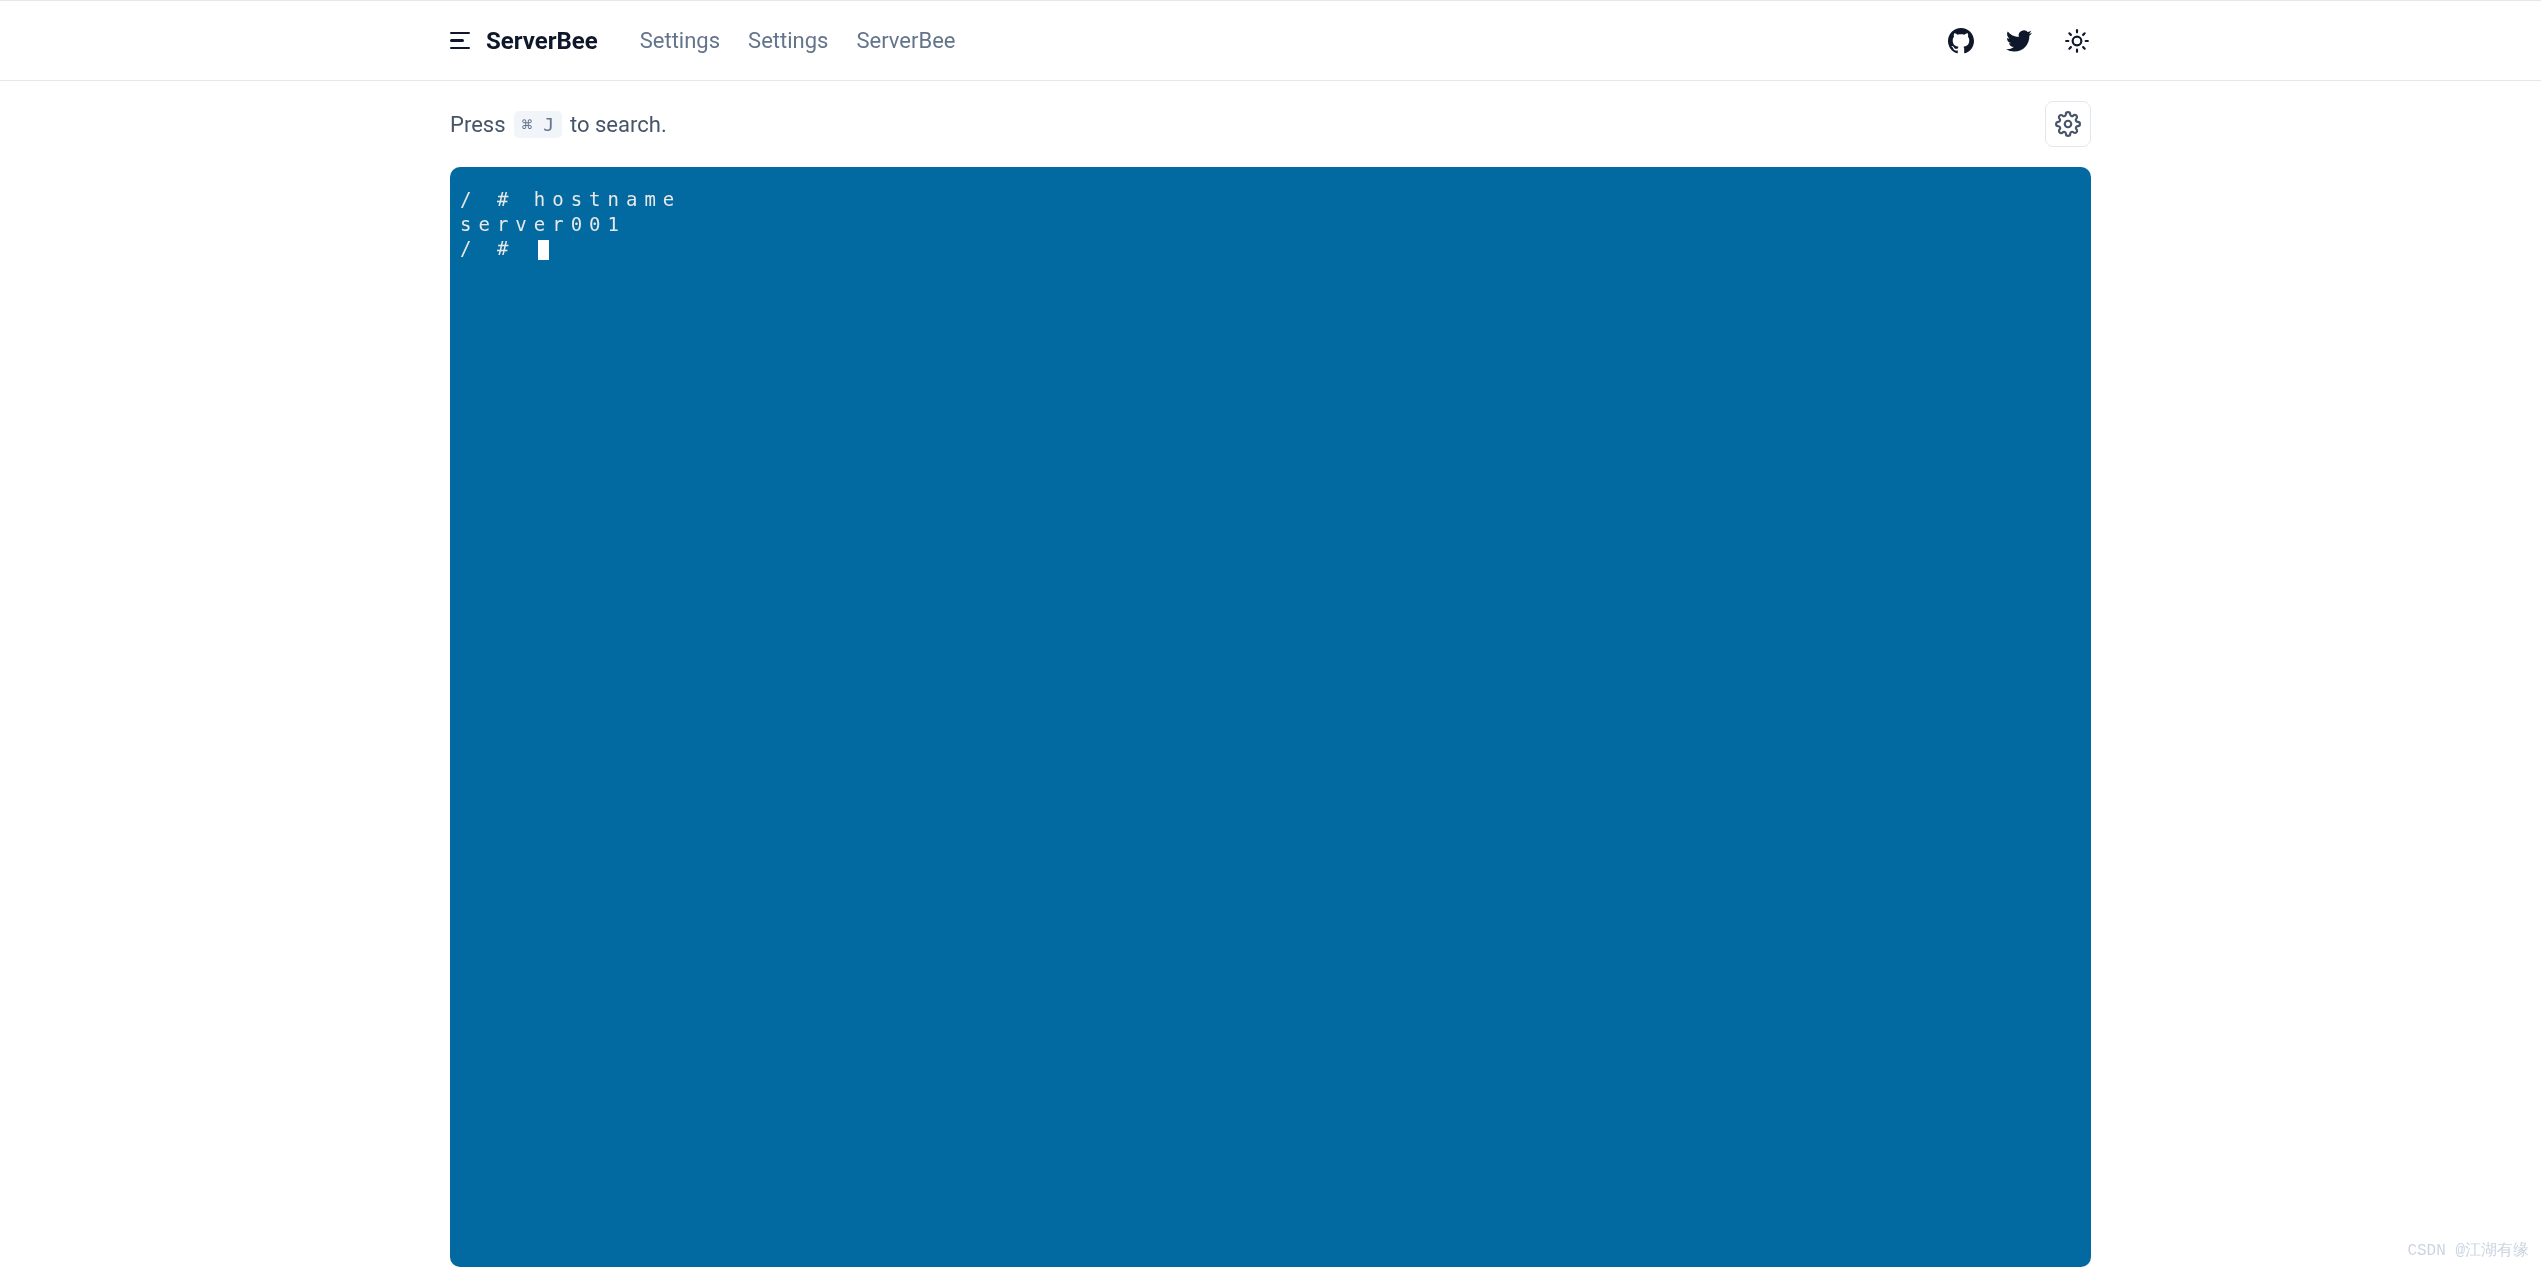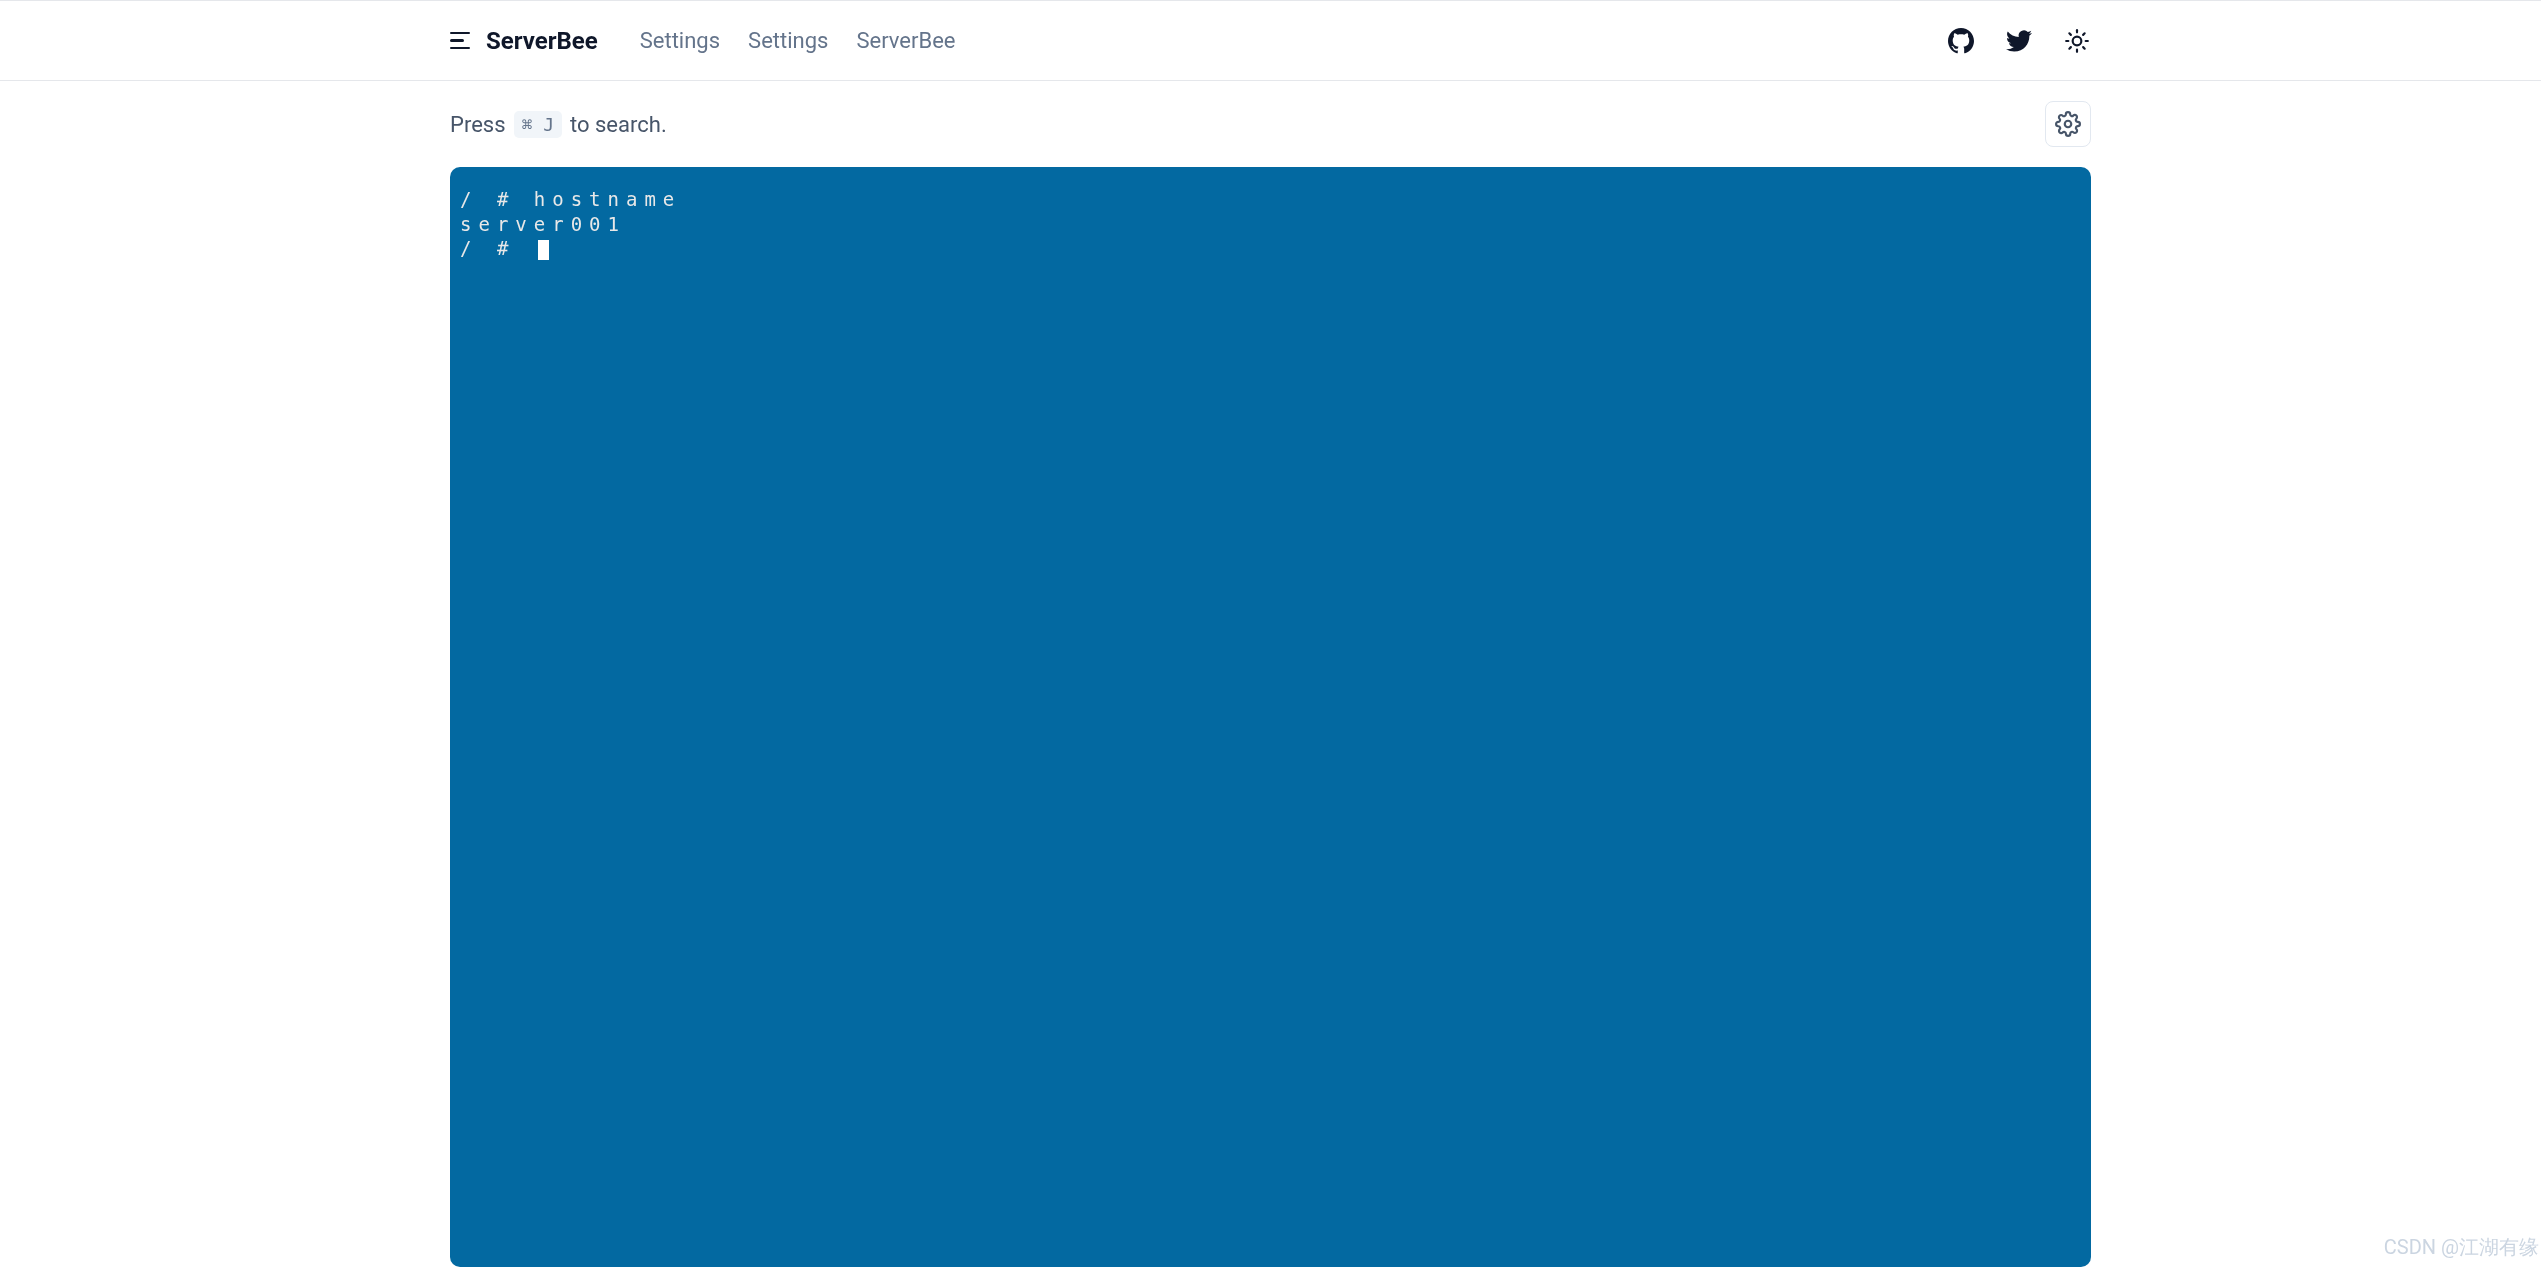--- a/index.html
+++ b/index.html
@@ -168,23 +168,24 @@
       width: 11px;
       height: 20px;
       background: #ffffff;
       vertical-align: middle;
       margin-left: 4px;
     }
     
     .watermark {
       position: fixed;
       bottom: 8px;
-      right: 2px;
+      right: 12px;
       color: #cbd5e1;
-      font-size: 20px;
+      font-size: 16px;
+      font-family: Liberation Mono, monospace;
     }
   </style>
 </head>
 <body>
 
 <header class="header">
   <div class="header-left">
     <div class="brand">
       <div class="menu-icon">
         <span></span>

